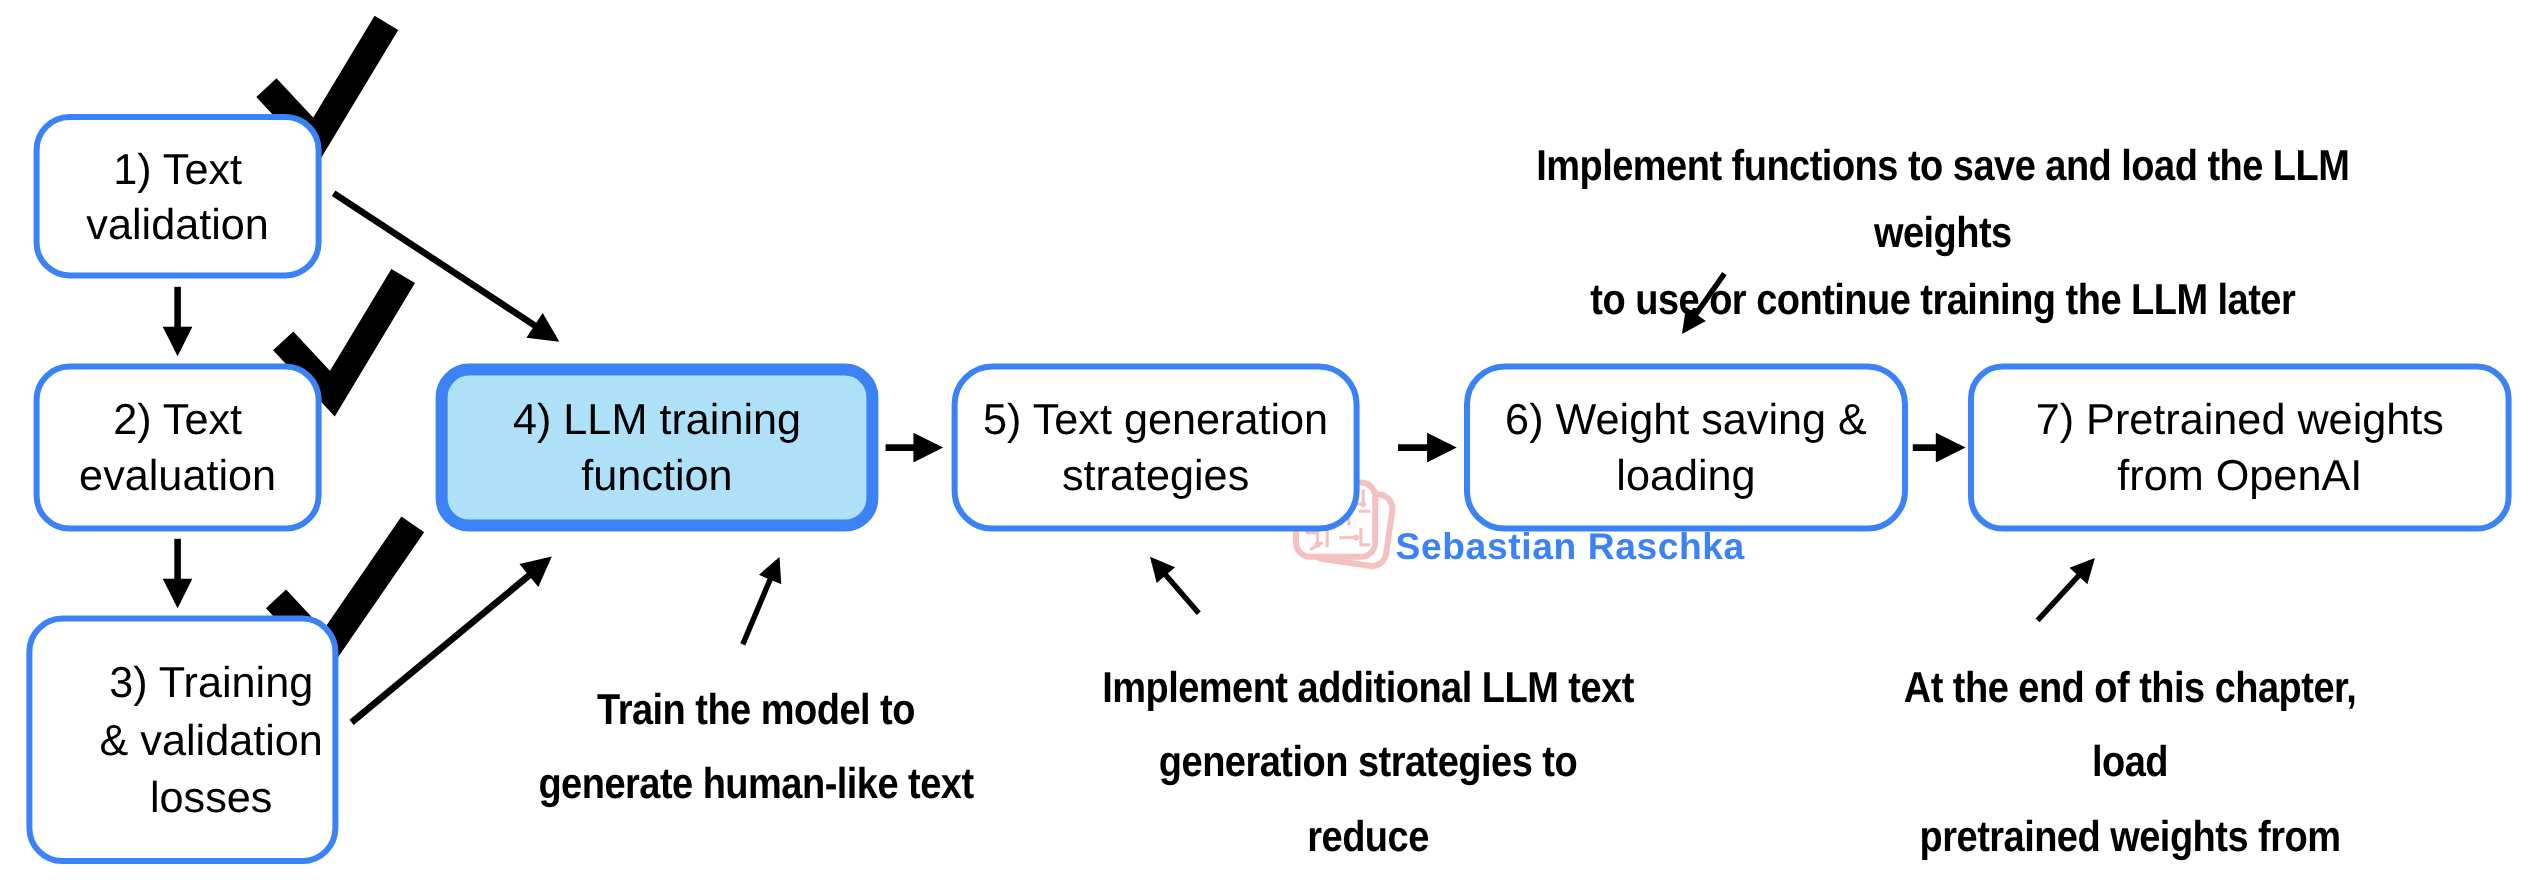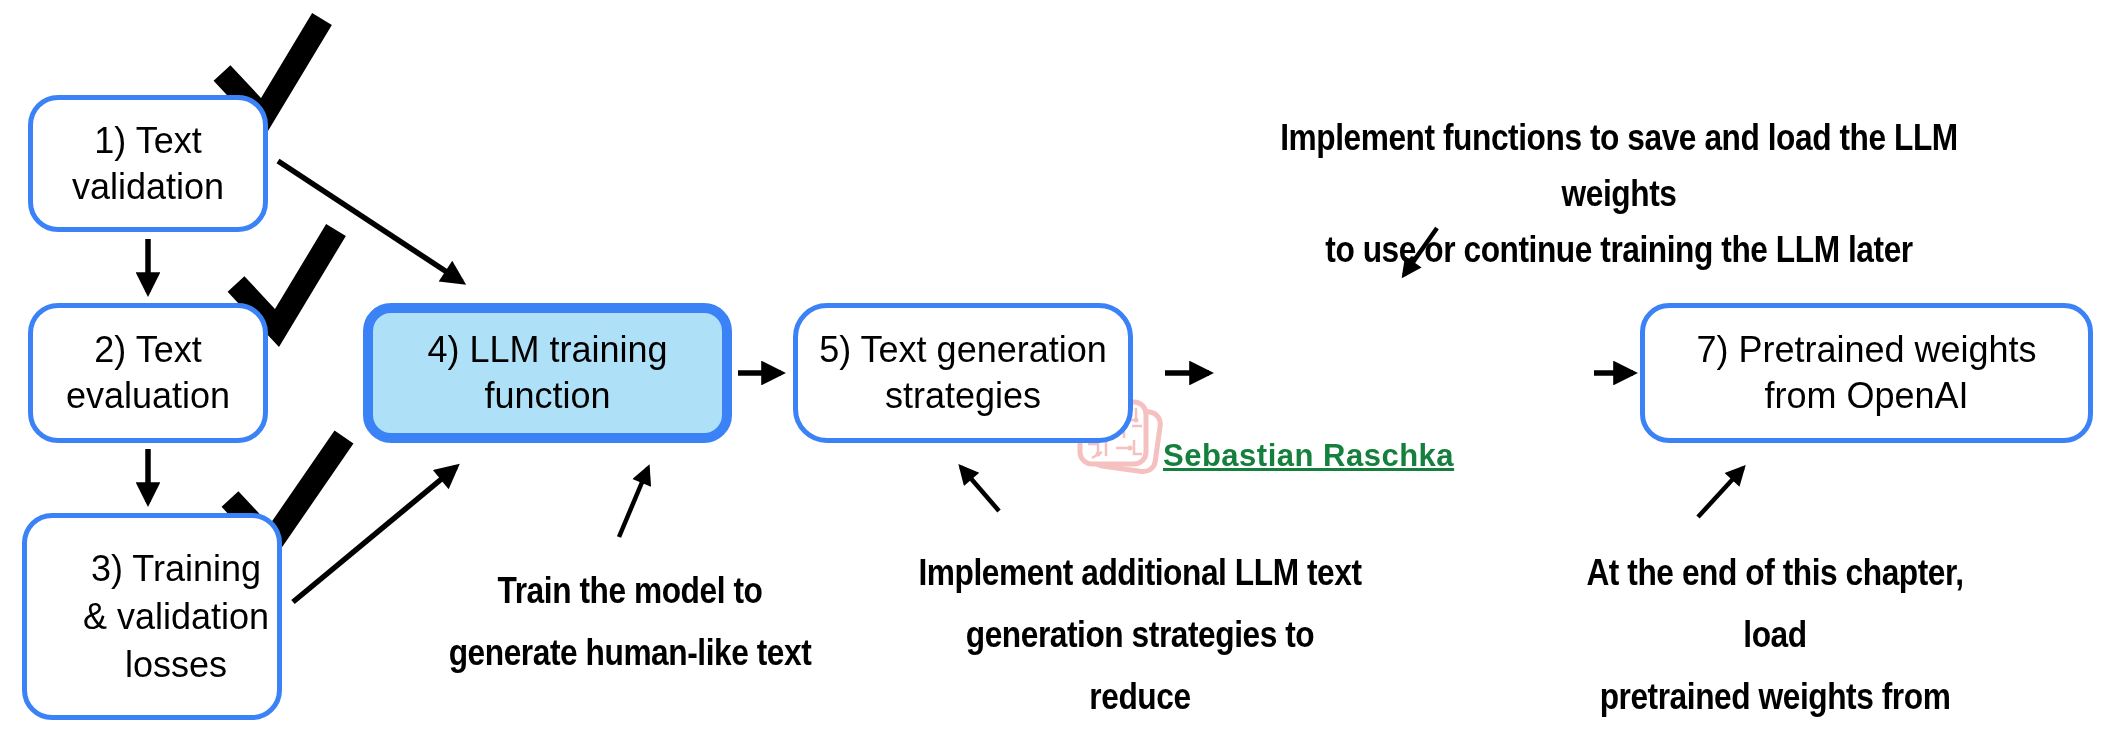--- a/index.html
+++ b/index.html
@@ -106,20 +106,24 @@
   <div class="box highlight" style="left:363px; top:303px; width:369px; height:140px; background:#aee1f8;">
     <span>4) LLM training</span>
     <span>function</span>
   </div>
 
   <div class="box" style="left:793px; top:303px; width:340px; height:140px; border-radius:34px;">
     <span>5) Text generation</span>
     <span>strategies</span>
   </div>
 
+  <div class="box" style="left:1220px; top:303px; width:370px; height:140px; border-radius:34px;">
+    <span>6) Weight saving &amp;</span>
+    <span>loading</span>
+  </div>
 
   <div class="box" style="left:1640px; top:303px; width:453px; height:140px; border-radius:29px;">
     <span>7) Pretrained weights</span>
     <span>from OpenAI</span>
   </div>
 
   <div class="ann ann-top" style="left:1169px; top:110px; width:900px;">
     <span>Implement functions to save and load the LLM weights</span>
     <span>to use or continue training the LLM later</span>
   </div>
@@ -134,15 +138,15 @@
     <span>generation strategies to reduce</span>
     <span>training data memorization</span>
   </div>
 
   <div class="ann" style="left:1534px; top:542px; width:482px;">
     <span>At the end of this chapter, load</span>
     <span>pretrained weights from OpenAI</span>
 
   </div>
 
-  <div class="watermark-text" style="color:#15803d;text-decoration:underline;">Sebastian Raschka</div>
+  <div class="watermark-text" style="color:#3b82f6;">Sebastian Raschka</div>
 
 </div>
 
 </body></html>

